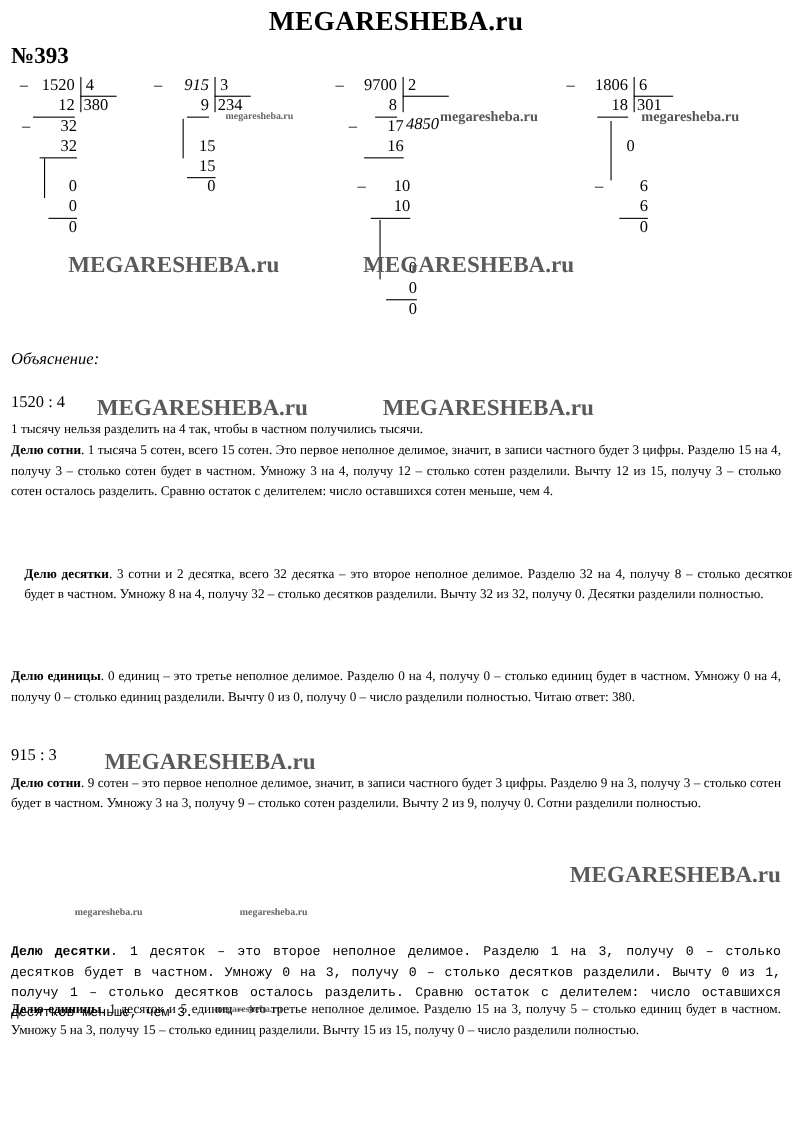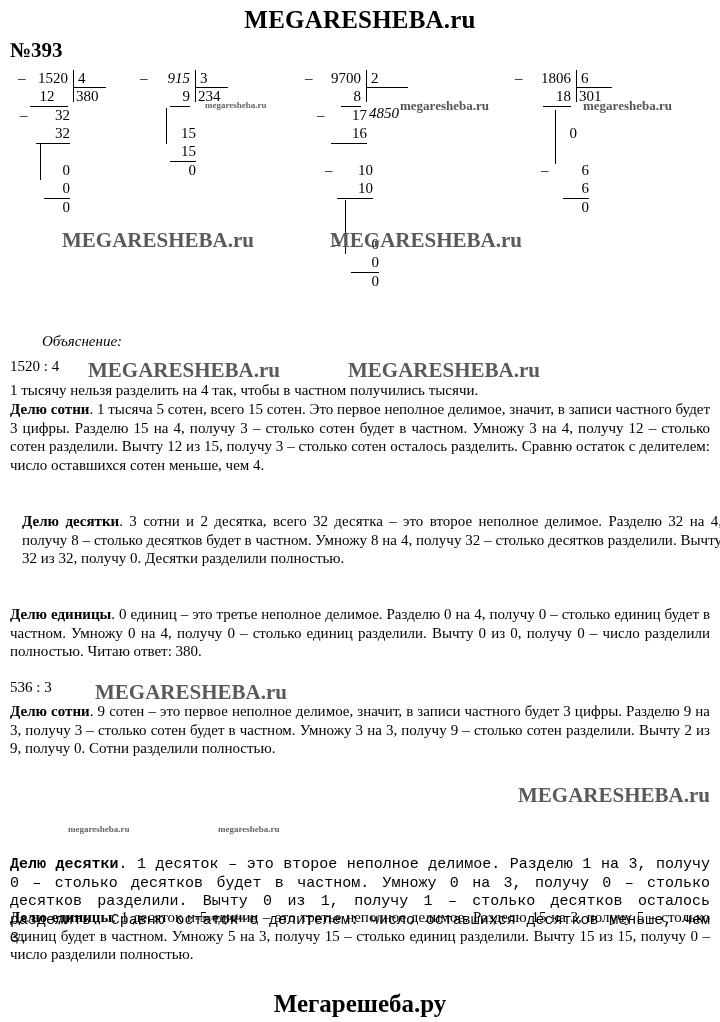--- a/index.html
+++ b/index.html
@@ -95,21 +95,21 @@
 
   
   .expl-head {
     position: absolute;
     left: 10px;
     font-style: italic;
     font-size: 15px;
   }
   .para {
     position: absolute;
-    font-size: 15px;
+    font-size: 12px;
     line-height: 18.6px;
     text-align: justify;
     text-justify: inter-word;
   }
   .para b { font-weight: bold; }
   .expr {
     position: absolute;
     font-size: 15px;
   }
 </style>
@@ -122,21 +122,21 @@
   <div class="task-number">№393</div>
 
   <div class="division" style="top:70px; left:18px; width:120px; height:215px;">
     <div class="minus" style="top:0px; left:0px;">–</div>
     <div class="num" style="position:absolute; top:0px; left:8px; width:42px;">1520</div>
     <div class="vline" style="top:0px; left:55px; height:32px;"></div>
     <div class="num" style="position:absolute; top:0px; left:60px; width:14px; text-align:left;">4</div>
     <div class="hline" style="top:17px; left:55px; width:33px;"></div>
     <div class="quot" style="top:18px; left:58px;">380</div>
 
-    <div class="num" style="position:absolute; top:18px; left:8px; width:42px;text-align:center;">12</div>
+    <div class="num" style="position:absolute; top:18px; left:8px; width:42px;">12</div>
     <div class="hline" style="top:36px; left:12px; width:38px;"></div>
 
     <div class="minus" style="top:37px; left:2px;">–</div>
     <div class="num" style="position:absolute; top:37px; left:10px; width:42px;">32</div>
     <div class="num" style="position:absolute; top:55px; left:10px; width:42px;">32</div>
     <div class="hline" style="top:73px; left:18px; width:34px;"></div>
 
     <div class="num" style="position:absolute; top:92px; left:10px; width:42px;">0</div>
     <div class="vline" style="top:74px; left:22px; height:36px;"></div>
     <div class="num" style="position:absolute; top:110px; left:10px; width:42px;">0</div>
@@ -218,47 +218,46 @@
   <div class="wm big" style="top:228px; left:62px;">MEGARESHEBA.ru</div>
   <div class="wm big" style="top:228px; left:330px;">MEGARESHEBA.ru</div>
   <div class="wm big" style="top:358px; left:88px;">MEGARESHEBA.ru</div>
   <div class="wm big" style="top:358px; left:348px;">MEGARESHEBA.ru</div>
   <div class="wm big" style="top:680px; left:95px;">MEGARESHEBA.ru</div>
   <div class="wm big" style="top:783px; left:518px;">MEGARESHEBA.ru</div>
   <div class="wm small" style="top:824px; left:68px;">megaresheba.ru</div>
   <div class="wm small" style="top:824px; left:218px;">megaresheba.ru</div>
   <div class="wm small" style="top:912px; left:195px;">megaresheba.ru</div>
 
-  <div class="expl-head" style="top:333px;margin-left:32px;">Объяснение:</div>
+  <div class="expl-head" style="top:319px;">Объяснение:</div>
 
   <div class="expr" style="top:358px; left:10px;">1520 : 4</div>
 
   <div class="para" style="top:381px; left:10px; width:700px;">1 тысячу нельзя разделить на 4 так, чтобы в частном получились тысячи.</div>
 
   <div class="para" style="top:400px; left:10px; width:700px;">
     <b>Делю сотни</b><span>. 1 тысяча 5 сотен, всего 15 сотен. Это первое неполное делимое, значит, в записи частного будет 3 цифры. Разделю 15 на 4, получу 3 – столько сотен будет в частном. Умножу 3 на 4, получу 12 – столько сотен разделили. Вычту 12 из 15, получу 3 – столько сотен осталось разделить. Сравню остаток с делителем: число оставшихся сотен меньше, чем 4.</span>
   </div>
 
   <div class="para" style="top:512px; left:22px; width:700px;">
     <b>Делю десятки</b><span>. 3 сотни и 2 десятка, всего 32 десятка – это второе неполное делимое. Разделю 32 на 4, получу 8 – столько десятков будет в частном. Умножу 8 на 4, получу 32 – столько десятков разделили. Вычту 32 из 32, получу 0. Десятки разделили полностью.</span>
   </div>
 
   <div class="para" style="top:605px; left:10px; width:700px;">
     <b>Делю единицы</b><span>. 0 единиц – это третье неполное делимое. Разделю 0 на 4, получу 0 – столько единиц будет в частном. Умножу 0 на 4, получу 0 – столько единиц разделили. Вычту 0 из 0, получу 0 – число разделили полностью. Читаю ответ: 380.</span>
   </div>
 
-  <div class="expr" style="top:679px; left:10px;">536 : 3</div>
+  <div class="expr" style="top:679px; left:10px;">915 : 3</div>
 
   <div class="para" style="top:702px; left:10px; width:700px;">
     <b>Делю сотни</b><span>. 9 сотен – это первое неполное делимое, значит, в записи частного будет 3 цифры. Разделю 9 на 3, получу 3 – столько сотен будет в частном. Умножу 3 на 3, получу 9 – столько сотен разделили. Вычту 2 из 9, получу 0. Сотни разделили полностью.</span>
   </div>
 
   <div class="para" style="top:856px; left:10px; width:700px;font-family:Liberation Mono, monospace;">
     <b>Делю десятки</b><span>. 1 десяток – это второе неполное делимое. Разделю 1 на 3, получу 0 – столько десятков будет в частном. Умножу 0 на 3, получу 0 – столько десятков разделили. Вычту 0 из 1, получу 1 – столько десятков осталось разделить. Сравню остаток с делителем: число оставшихся десятков меньше, чем 3.</span>
   </div>
 
   <div class="para" style="top:908px; left:10px; width:700px;">
     <b>Делю единицы</b><span>. 1 десяток и 5 единиц – это третье неполное делимое. Разделю 15 на 3, получу 5 – столько единиц будет в частном. Умножу 5 на 3, получу 15 – столько единиц разделили. Вычту 15 из 15, получу 0 – число разделили полностью.</span>
   </div>
 
 
-  <div class="site-footer">Мегарешеба.ру</div>
 </div>
 
 </body></html>

